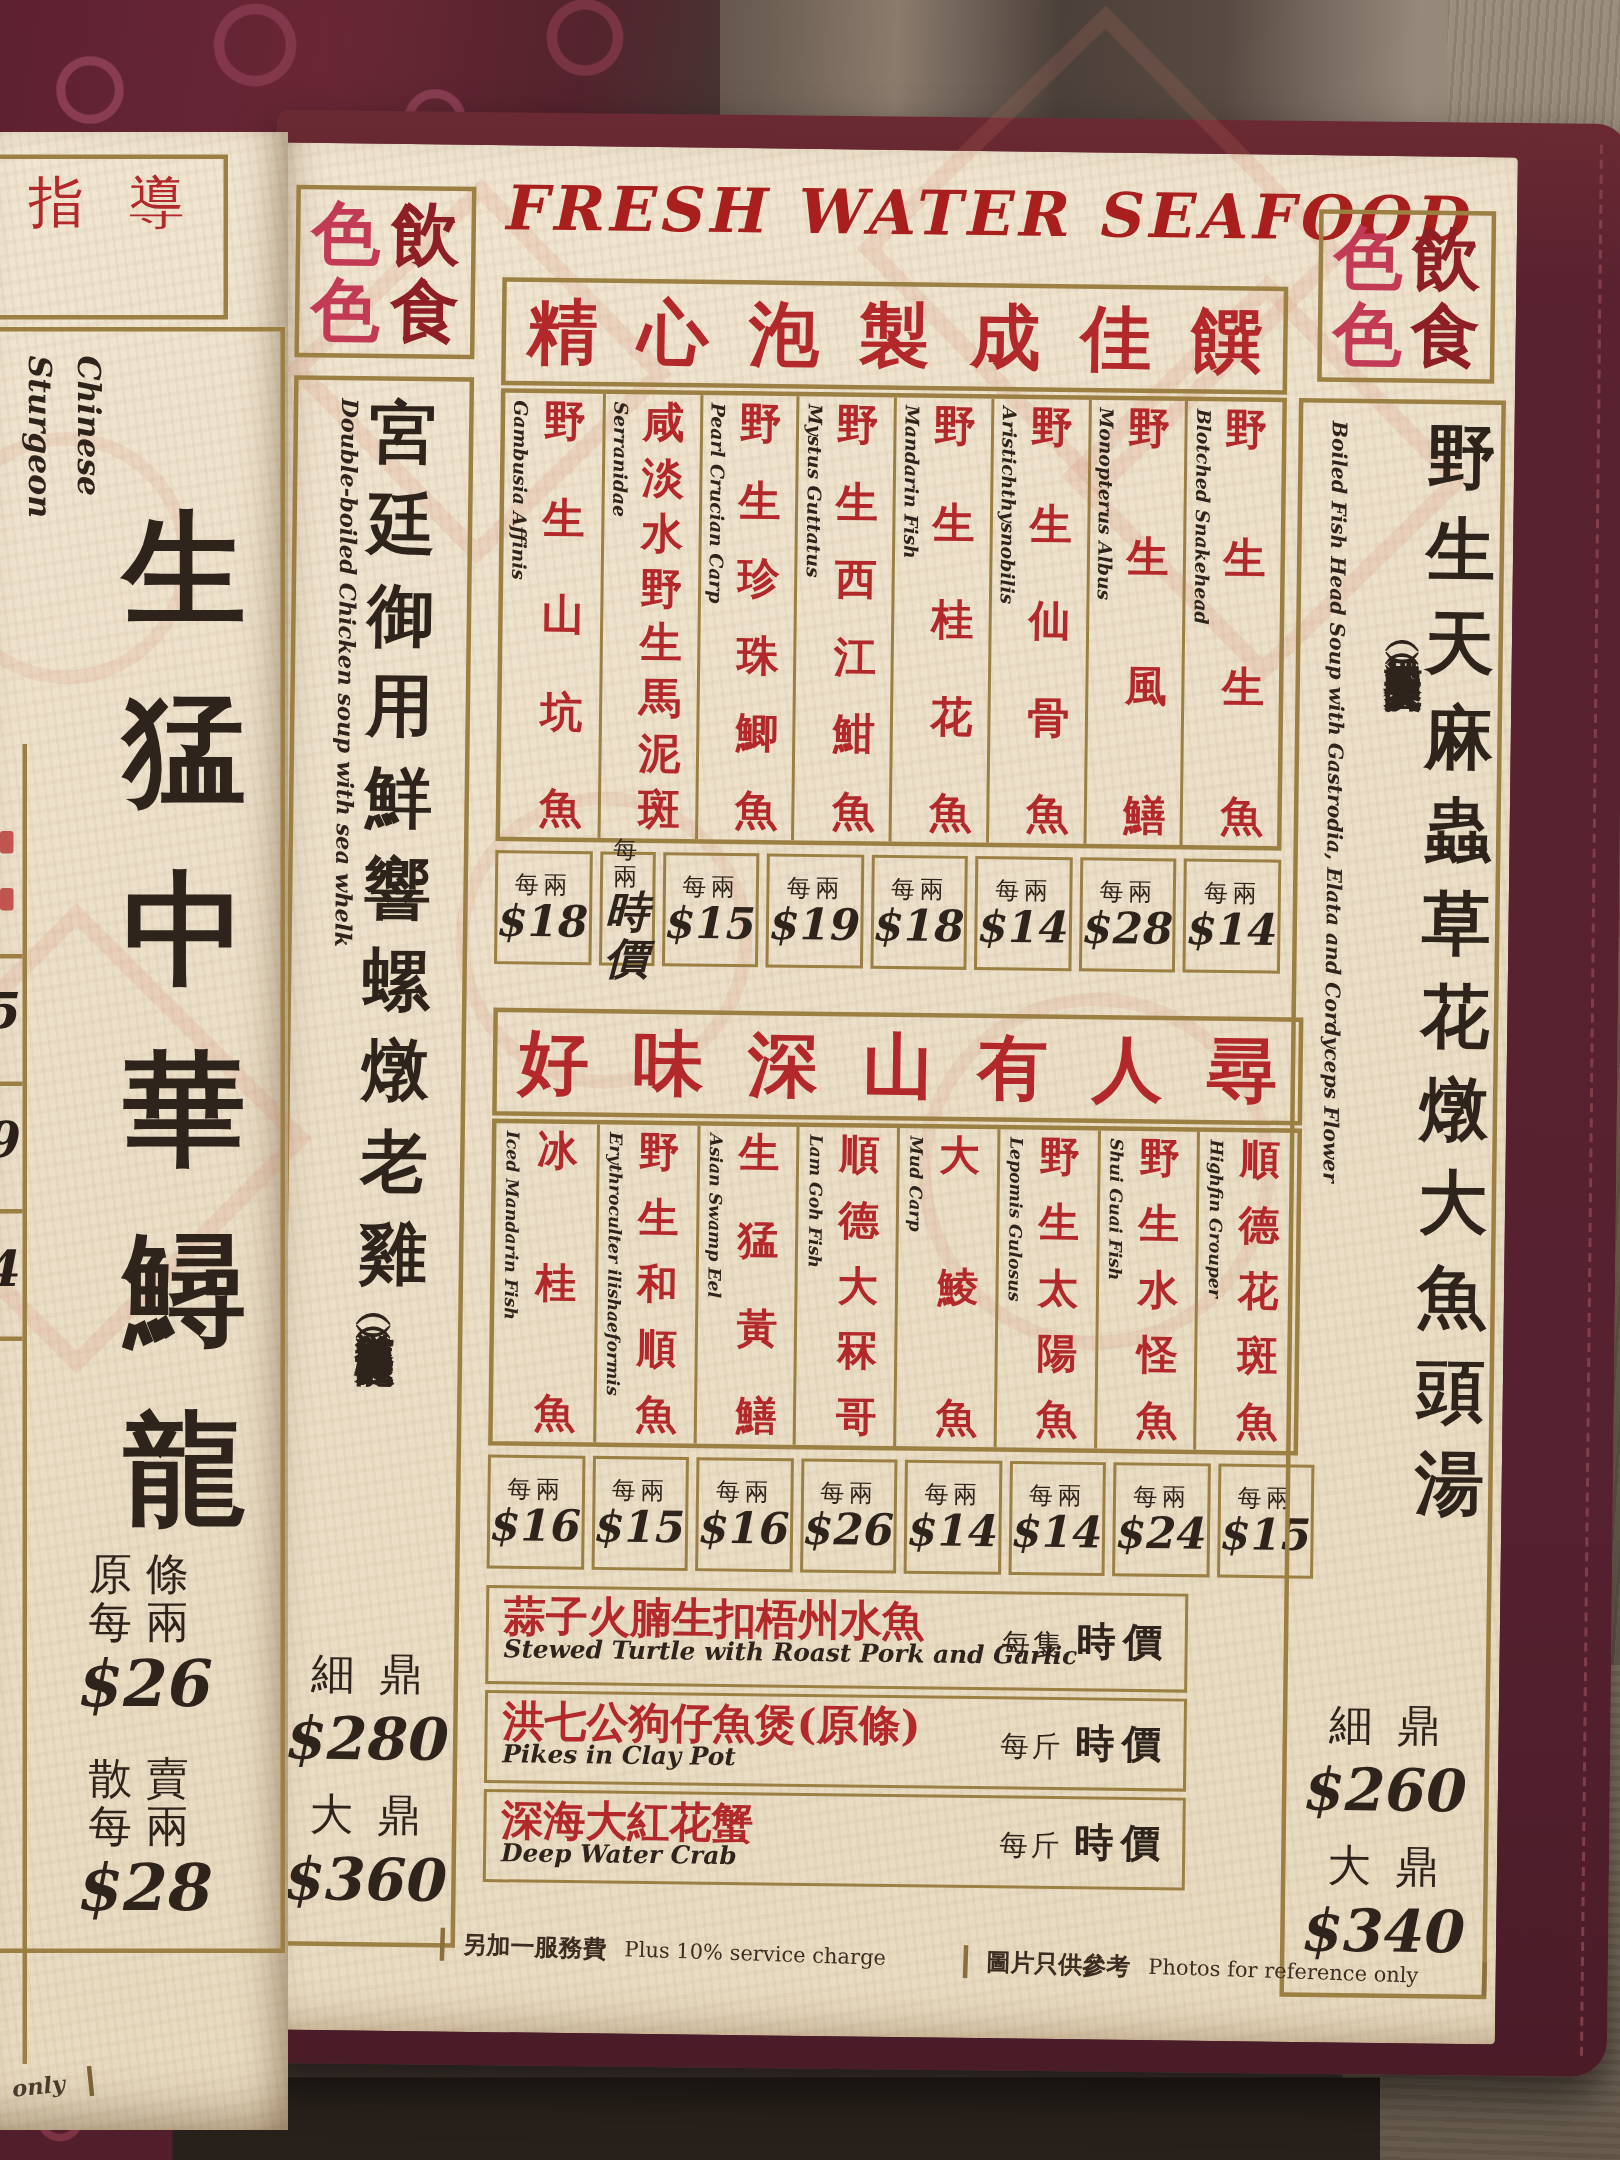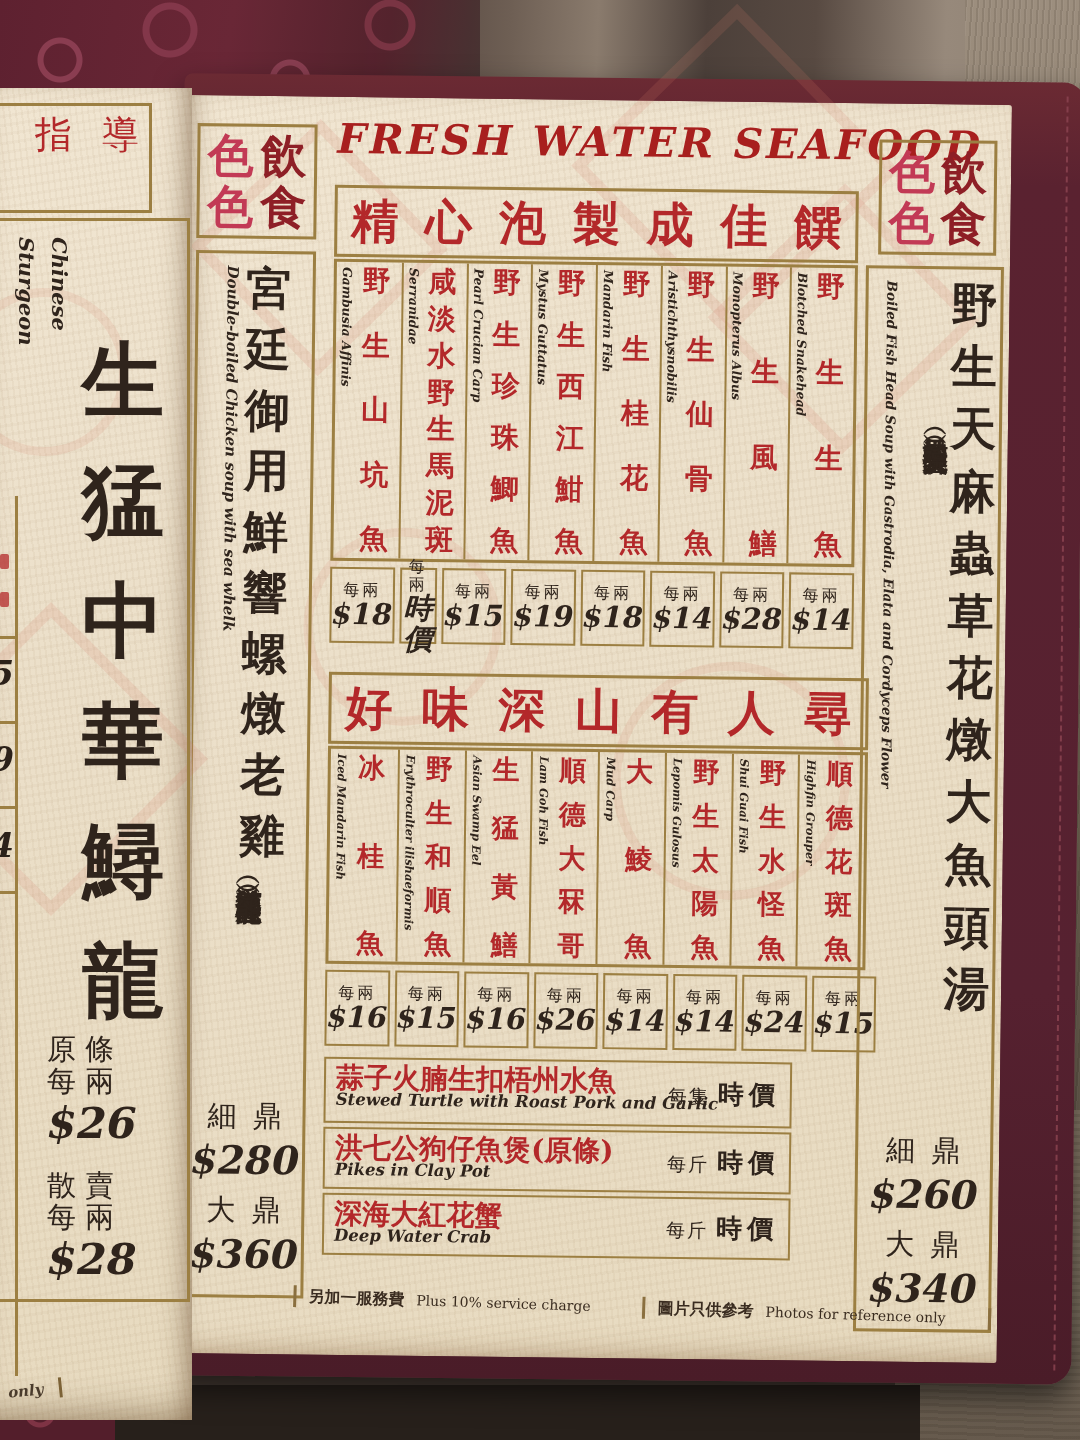--- a/index.html
+++ b/index.html
@@ -55,26 +55,26 @@
   .gold-box{border:3px solid #9c7f42;}
   
   .corner-box{position:absolute;display:flex;flex-direction:row;justify-content:space-around;
     padding:6px 4px;box-sizing:border-box;}
   .cb-col{height:100%;font-size:46px;font-weight:bold;}
   .cb-light span{color:#c23a55;} .cb-dark span{color:#8e1f26;}
   
   .guide-box{position:absolute;left:-16px;top:15px;width:168px;height:110px;box-sizing:border-box;
     padding:6px 8px 4px 14px;}
   .guide-r1{font-size:37px;letter-spacing:12px;white-space:nowrap;}
-  .guide-r2{font-size:37px;letter-spacing:30px;padding-left:34px;margin-top:-2px;white-space:nowrap;}
+  .guide-r2{font-size:37px;letter-spacing:30px;padding-left:18px;margin-top:-2px;white-space:nowrap;}
   .sturgeon-box{position:absolute;left:-8px;top:130px;width:198px;height:1084px;box-sizing:border-box;}
   .sturgeon-en{position:absolute;left:14px;top:16px;height:140px;width:66px;font-size:21px;
     font-style:italic;font-weight:bold;line-height:1.55;}
   .sturgeon-cn{position:absolute;left:72px;top:118px;width:112px;height:682px;font-size:82px;font-weight:bold;}
-  .st-price{position:absolute;left:52px;width:130px;text-align:left;}
+  .st-price{position:absolute;left:37px;width:130px;text-align:center;}
   .st-unit{font-size:29px;letter-spacing:9px;line-height:1.12;white-space:nowrap;}
   .st-amt{font-size:43px;font-weight:bold;font-style:italic;margin-top:0px;}
   .edge-col{position:absolute;left:0;top:408px;width:15px;height:880px;border-right:3px solid #9c7f42;}
   .edge-col i{position:absolute;left:0;width:15px;height:3px;background:#9c7f42;}
   .edge-digit{position:absolute;left:-9px;font-size:33px;font-weight:bold;font-style:italic;color:#2b211a;}
   .edge-red{position:absolute;left:0;width:9px;height:15px;background:#b3282a;opacity:.75;border-radius:2px;}
   .lp-footer{position:absolute;left:8px;top:1292px;font-size:15px;font-style:italic;font-weight:bold;
     color:#4a3b2c;transform:rotate(-6deg);display:flex;gap:16px;align-items:center;}
   .lp-footer .bar{width:3px;height:20px;background:#7c6236;}
   

